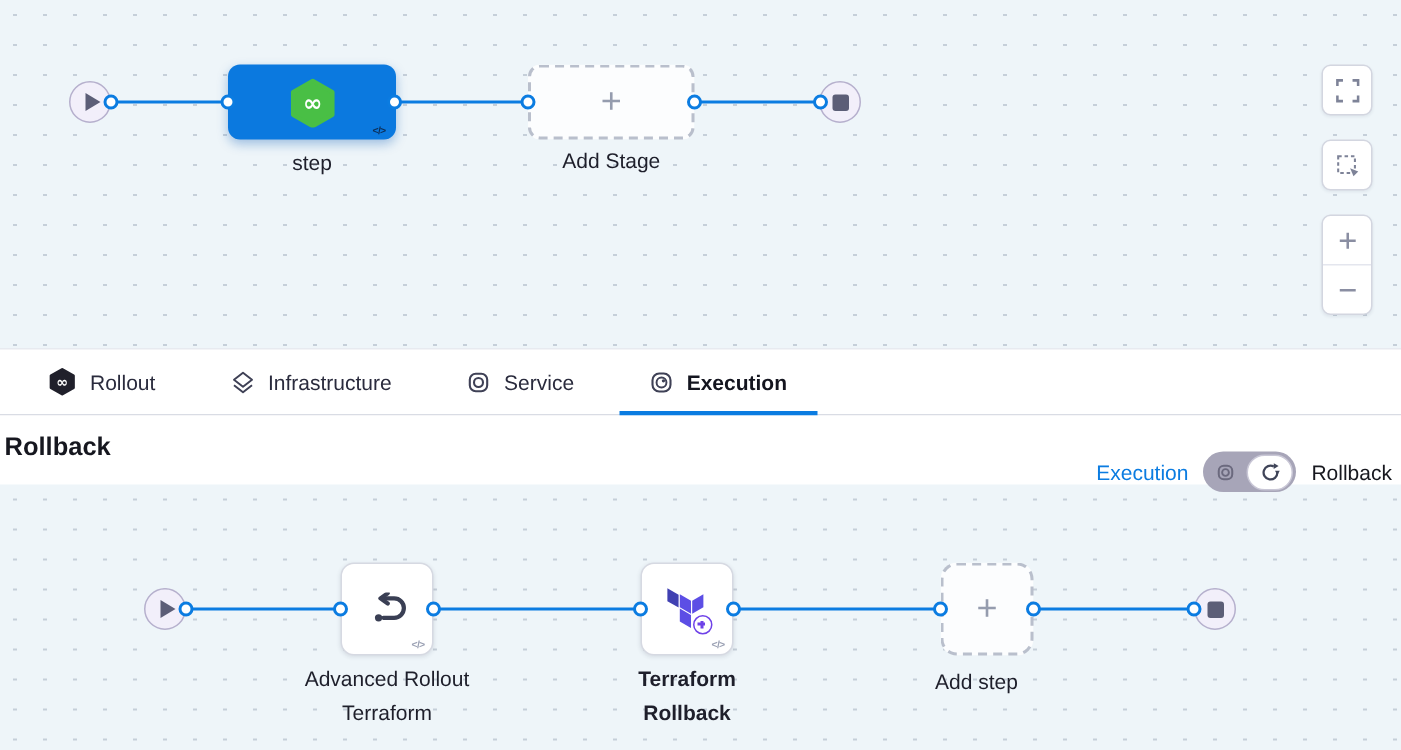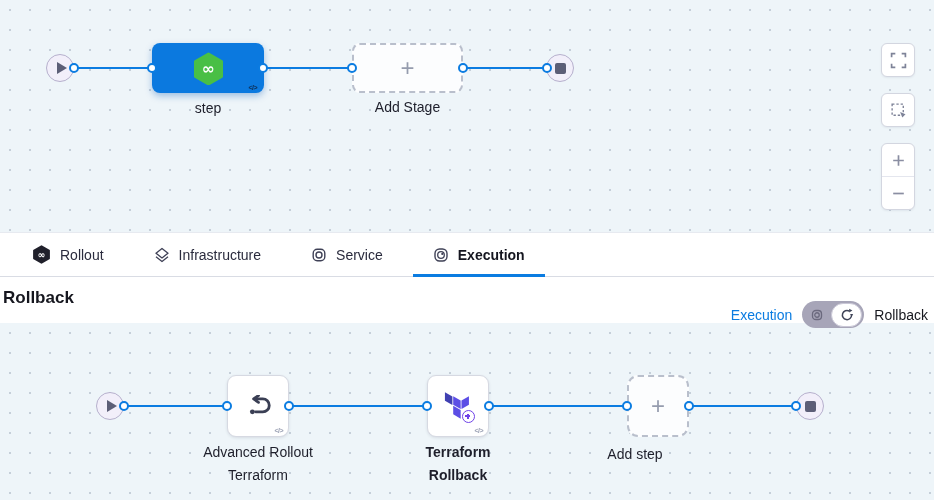--- a/index.html
+++ b/index.html
@@ -236,21 +236,21 @@
       <span class="code">&lt;/&gt;</span>
     </div>
     <div class="node-label" style="left:377px;top:118px;width:162px;font-weight:bold;">
       <span>Terraform</span><br>
       <span>Rollback</span>
     </div>
 
     <div class="add-node add-step">
       <span class="plus">+</span>
     </div>
-    <div class="node-label" style="left:574px;top:120px;width:122px;">Add step</div>
+    <div class="node-label" style="left:590px;top:120px;width:122px;">Add step</div>
 
     <div class="node-circle" style="left:796px;top:69px;">
       <span class="stop-sq"></span>
     </div>
 
     <div class="port" style="left:119px;top:78px;"></div>
     <div class="port" style="left:222px;top:78px;"></div>
     <div class="port" style="left:284px;top:78px;"></div>
     <div class="port" style="left:422px;top:78px;"></div>
     <div class="port" style="left:484px;top:78px;"></div>

